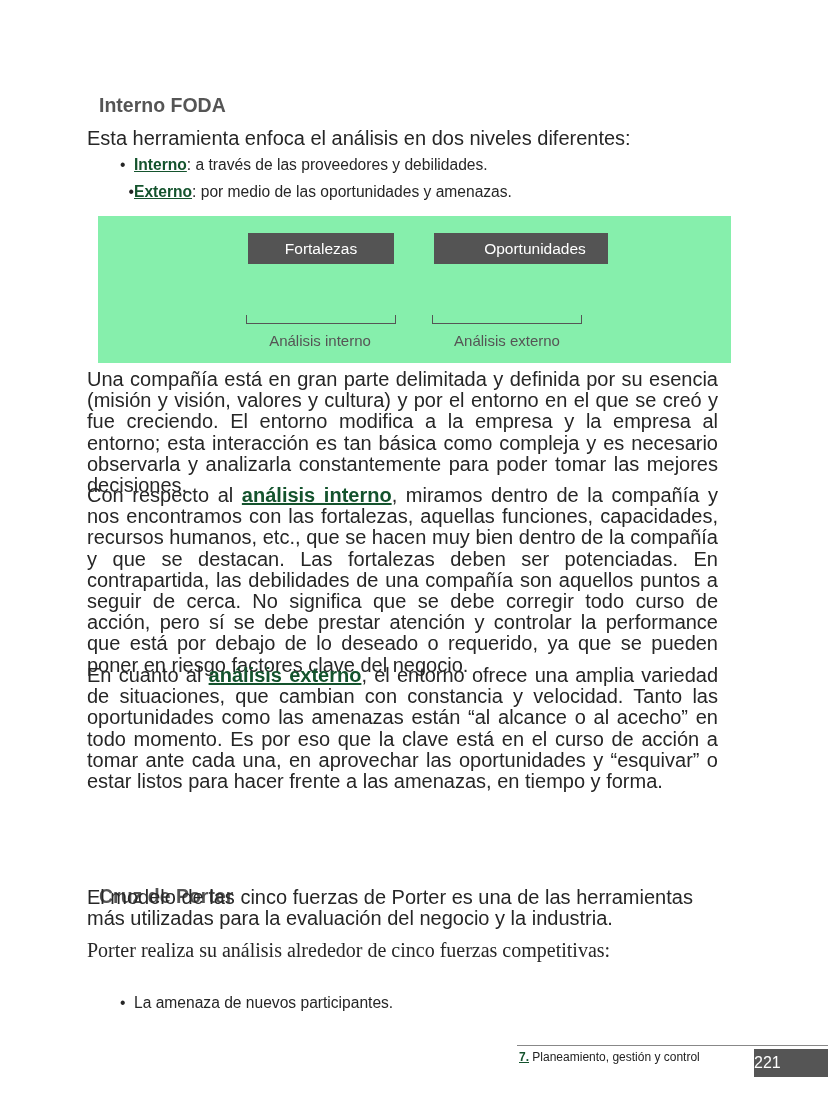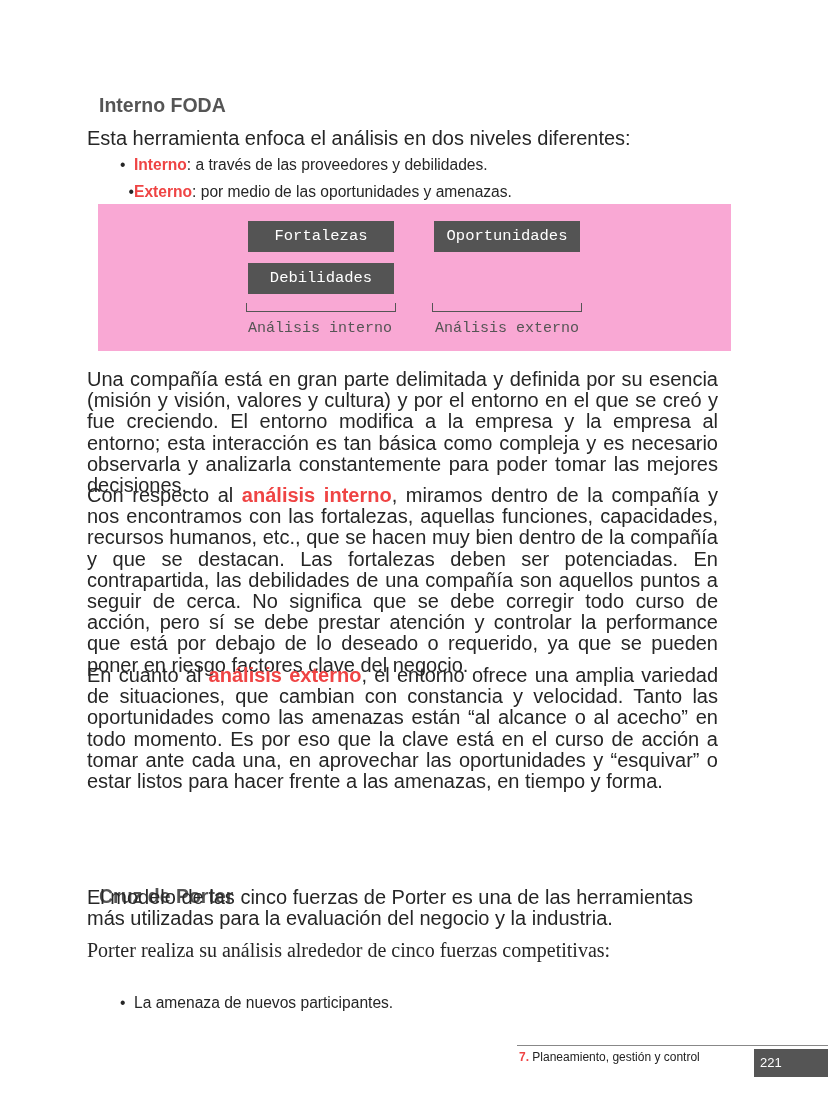--- a/index.html
+++ b/index.html
@@ -4,52 +4,51 @@
   <style>
     html, body { margin:0; padding:0; background:#ffffff; }
     body { width:828px; height:1119px; position:relative; overflow:hidden;
            font-family:"Liberation Sans", sans-serif; color:#262626; }
     .page { position:absolute; left:0; top:0; width:828px; height:1119px; }
     .h2 { position:absolute; left:99px; font-size:19.5px; font-weight:bold; color:#555555; margin:0; }
     .p { position:absolute; left:87px; width:631px; font-size:20px; line-height:21.2px; margin:0; text-align:justify; }
     .p.left { text-align:left; }
     .bullet { position:absolute; left:120px; font-size:15.6px; line-height:21px; margin:0; white-space:nowrap; }
     .bullet .dot { display:inline-block; width:14px; }
-    b { font-weight:bold; color:#ef4444; }
+    b { font-weight:bold; color:#14532d;text-decoration:underline; }
 
-    .diagram { position:absolute; left:98px; top:204px; width:633px; height:147px; background:#f9a8d4;font-family:Liberation Mono, monospace; }
+    .diagram { position:absolute; left:98px; top:216px; width:633px; height:147px; background:#86efac; }
     .dbox { position:absolute; width:146px; height:31px; background:#545454; color:#ffffff;
             font-size:15.5px; line-height:31px; text-align:center; }
     .bracket { position:absolute; height:8px; border-left:1px solid #555; border-right:1px solid #555; border-bottom:1px solid #555; }
     .dlabel { position:absolute; width:160px; text-align:center; font-size:15px; color:#555555; }
 
     .footer-line { position:absolute; left:517px; top:1045px; width:311px; height:1px; background:#888; }
     .footer-text { position:absolute; left:519px; top:1050px; font-size:12px; color:#222; }
     .page-num { position:absolute; left:754px; top:1049px; width:74px; height:28px; background:#555555; color:#ffffff;
-                font-size:13px; line-height:28px; padding-left:6px; box-sizing:border-box; }
+                font-size:16px; line-height:28px; padding-left:0; box-sizing:border-box; }
   </style>
 </head>
 <body>
 
 <div class="page">
 
   <h2 class="h2" style="top:94px;">Interno FODA</h2>
   <p class="p left" style="top:128px;">Esta herramienta enfoca el análisis en dos niveles diferentes:</p>
 
   <p class="bullet" style="top:154px; left:120px;">
     <span class="dot">•</span><b>Interno</b><span>: a través de las proveedores y debilidades.</span>
   </p>
   <p class="bullet" style="top:181px; left:120px;text-align:right;">
     <span class="dot">•</span><b>Externo</b><span>: por medio de las oportunidades y amenazas.</span>
   </p>
 
   <div class="diagram">
     <div class="dbox" style="left:150px; top:17px;">Fortalezas</div>
-    <div class="dbox" style="left:336px; top:17px;">Oportunidades</div>
-    <div class="dbox" style="left:150px; top:59px;">Debilidades</div>
+    <div class="dbox" style="left:336px; top:17px;padding-left:28px;">Oportunidades</div>
     <div class="bracket" style="left:148px; top:99px; width:148px;"></div>
     <div class="bracket" style="left:334px; top:99px; width:148px;"></div>
     <div class="dlabel" style="left:142px; top:116px;">Análisis interno</div>
     <div class="dlabel" style="left:329px; top:116px;">Análisis externo</div>
   </div>
 
   <p class="p" style="top:369px;">Una compañía está en gran parte delimitada y definida por su esencia (misión y visión, valores y cultura) y por el entorno en el que se creó y fue creciendo. El entorno modifica a la empresa y la empresa al entorno; esta interacción es tan básica como compleja y es necesario observarla y analizarla constantemente para poder tomar las mejores decisiones.</p>
 
   <p class="p" style="top:485px;"><span>Con respecto al </span><b>análisis interno</b><span>, miramos dentro de la compañía y nos encontramos con las fortalezas, aquellas funciones, capacidades, recursos humanos, etc., que se hacen muy bien dentro de la compañía y que se destacan. Las fortalezas deben ser potenciadas. En contrapartida, las debilidades de una compañía son aquellos puntos a seguir de cerca. No significa que se debe corregir todo curso de acción, pero sí se debe prestar atención y controlar la performance que está por debajo de lo deseado o requerido, ya que se pueden poner en riesgo factores clave del negocio.</span></p>
 

